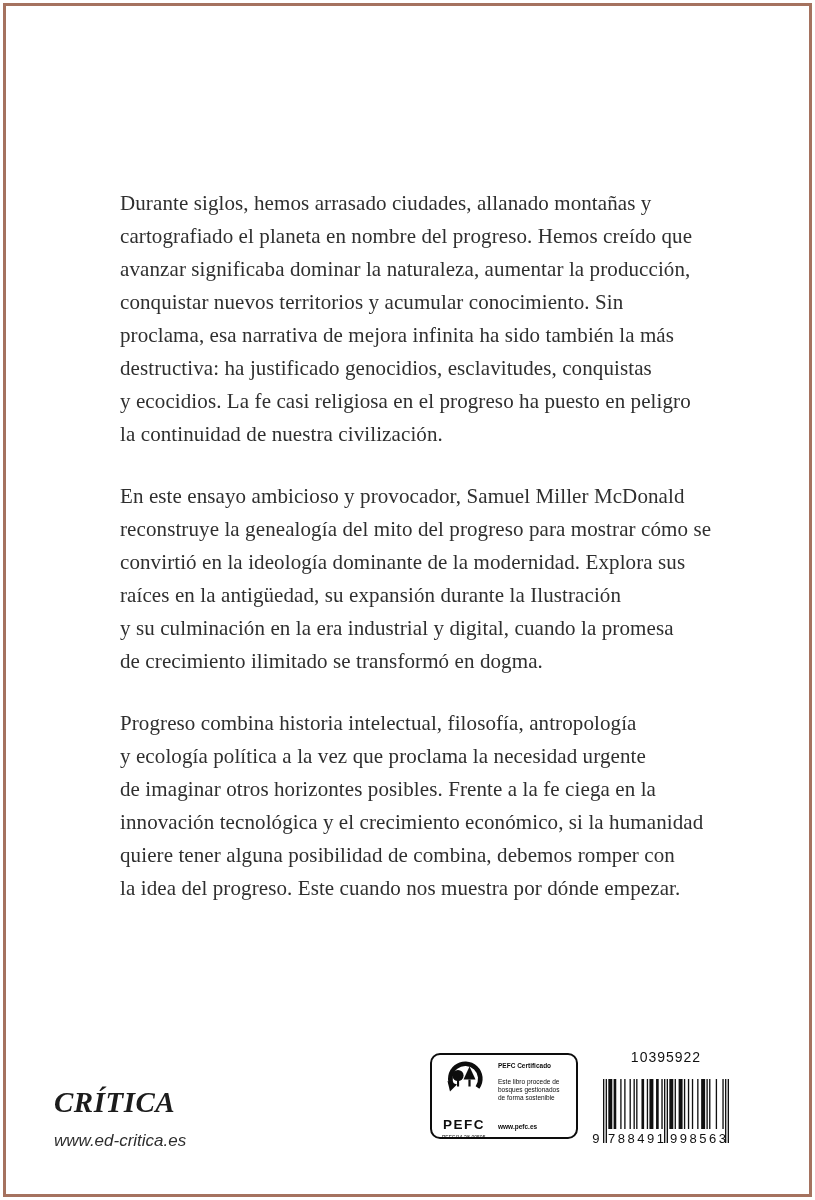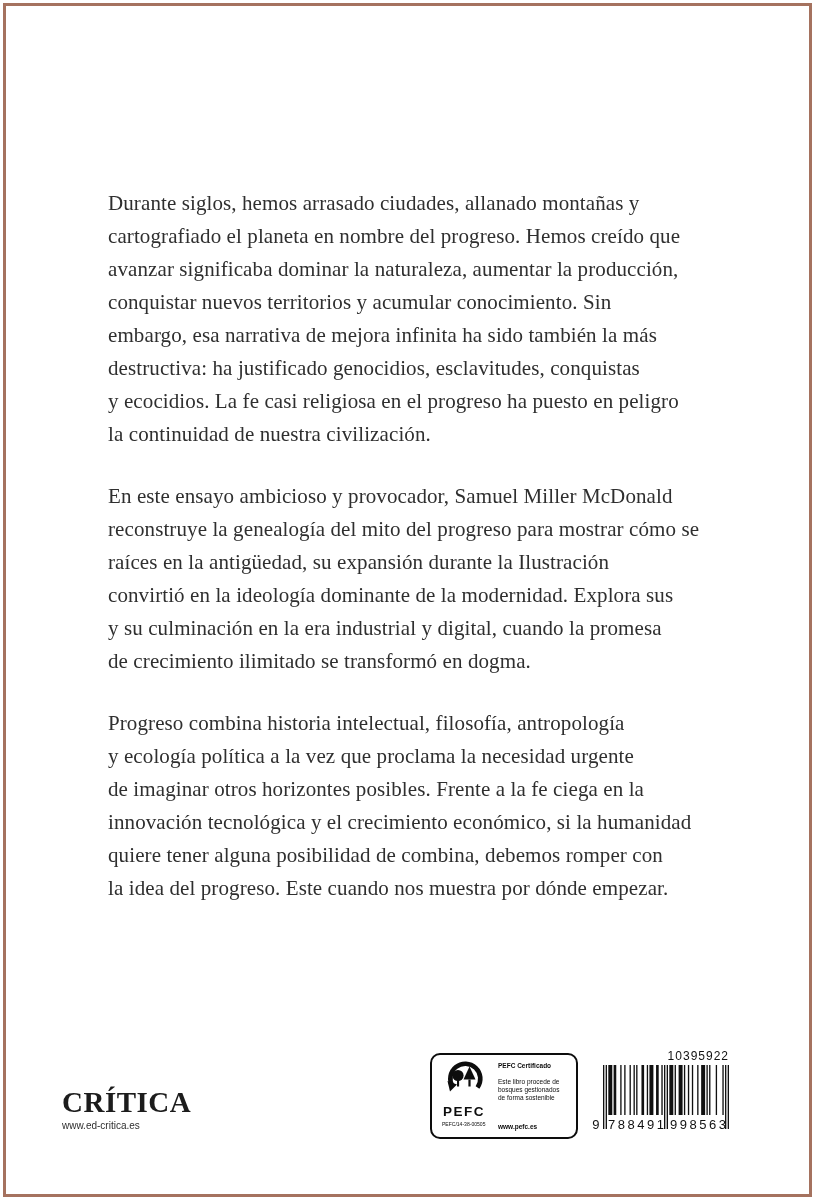--- a/index.html
+++ b/index.html
@@ -10,65 +10,65 @@
   .frame{
     position:absolute;left:3px;top:3px;right:3px;bottom:3px;
     border:3px solid #a5725f;pointer-events:none;
   }
   
   .copy{
     position:absolute;left:104px;top:187px;width:640px;
     font-size:21px;line-height:33px;color:#2f2f2f;
     letter-spacing:0.1px;
   }
-  .para{margin:0 0 29px 4px;}
+  .para{margin:0 0 29px 16px;}
   .line{white-space:nowrap;height:33px;}
   .line .it{}
   
-  .publisher{position:absolute;left:62px;top:1086px;color:#1c1c1c;}
+  .publisher{position:absolute;left:54px;top:1086px;color:#1c1c1c;font-style:italic;}
   .publisher .name{
     font-family:"Liberation Serif", serif;font-weight:700;
     font-size:29px;letter-spacing:0.5px;line-height:32px;
   }
   .publisher .site{
-    font-family:"Liberation Sans", sans-serif;font-size:10px;
-    color:#2e2e2e;margin-top:2px;
+    font-family:"Liberation Sans", sans-serif;font-size:17px;
+    color:#2e2e2e;margin-top:13px;
   }
   
   .pefc{
     position:absolute;left:430px;top:1053px;width:148px;height:86px;
     border:2px solid #0d0d0d;border-radius:10px;background:#fff;
     box-sizing:border-box;display:flex;
     font-family:"Liberation Sans", sans-serif;color:#0d0d0d;
   }
   .pefc-left{
     width:64px;display:flex;flex-direction:column;align-items:center;
     padding-top:5px;box-sizing:border-box;
   }
   .pefc-left .pefc-word{
-    font-weight:700;font-size:13.5px;letter-spacing:1.5px;line-height:13px;margin-top:1px;
+    font-weight:700;font-size:13.5px;letter-spacing:1.5px;line-height:13px;margin-top:14px;
   }
   .pefc-left .pefc-code{
     font-size:5.5px;letter-spacing:0;margin-top:3px;white-space:nowrap;transform:scale(.92);
   }
   .pefc-right{
     flex:1;padding:7px 4px 6px 2px;box-sizing:border-box;
     display:flex;flex-direction:column;font-size:6.5px;line-height:8px;
   }
   .pefc-right .cert-title{font-weight:700;margin-bottom:8px;}
   .pefc-right .desc{margin-bottom:0;}
   .pefc-right .pefc-site{font-weight:700;margin-top:auto;}
   
   .barcode{
     position:absolute;left:594px;top:1049px;width:140px;
     font-family:"Liberation Sans", sans-serif;color:#111;
   }
   .bc-top{
-    text-align:right;font-size:12px;letter-spacing:1px;
-    width:126px;margin-left:9px;margin-bottom:2px;
+    text-align:center;font-size:14px;letter-spacing:1px;
+    width:126px;margin-left:9px;margin-bottom:14px;
   }
   .bc-wrap{position:relative;width:140px;height:80px;}
   .bc-bars{position:absolute;left:9px;top:0;}
   .bc-digits span{
     position:absolute;font-size:13px;letter-spacing:2.5px;font-weight:400;
     top:52px;text-align:center;
   }
   .bc-lead{left:-3px;width:12px;letter-spacing:0;}
   .bc-g1{left:14px;width:54px;}
   .bc-g2{left:76px;width:54px;}
@@ -77,30 +77,30 @@
 <body>
 
 <div class="frame"></div>
 
 <div class="copy" id="copy">
     <div class="para">
       <div class="line">Durante siglos, hemos arrasado ciudades, allanado montañas y</div>
       <div class="line">cartografiado el planeta en nombre del progreso. Hemos creído que</div>
       <div class="line">avanzar significaba dominar la naturaleza, aumentar la producción,</div>
       <div class="line">conquistar nuevos territorios y acumular conocimiento. Sin</div>
-      <div class="line">embargo, esa narrativa de mejora infinita ha sido también la más</div>
+      <div class="line">proclama, esa narrativa de mejora infinita ha sido también la más</div>
       <div class="line">destructiva: ha justificado genocidios, esclavitudes, conquistas</div>
       <div class="line">y ecocidios. La fe casi religiosa en el progreso ha puesto en peligro</div>
       <div class="line">la continuidad de nuestra civilización.</div>
     </div>
     <div class="para">
       <div class="line">En este ensayo ambicioso y provocador, Samuel Miller McDonald</div>
       <div class="line">reconstruye la genealogía del mito del progreso para mostrar cómo se</div>
+      <div class="line">convirtió en la ideología dominante de la modernidad. Explora sus</div>
       <div class="line">raíces en la antigüedad, su expansión durante la Ilustración</div>
-      <div class="line">convirtió en la ideología dominante de la modernidad. Explora sus</div>
       <div class="line">y su culminación en la era industrial y digital, cuando la promesa</div>
       <div class="line">de crecimiento ilimitado se transformó en dogma.</div>
     </div>
     <div class="para">
       <div class="line"><span class="it">Progreso</span><span> combina historia intelectual, filosofía, antropología</span></div>
       <div class="line">y ecología política a la vez que proclama la necesidad urgente</div>
       <div class="line">de imaginar otros horizontes posibles. Frente a la fe ciega en la</div>
       <div class="line">innovación tecnológica y el crecimiento económico, si la humanidad</div>
       <div class="line">quiere tener alguna posibilidad de combina, debemos romper con</div>
       <div class="line">la idea del progreso. Este cuando nos muestra por dónde empezar.</div>

